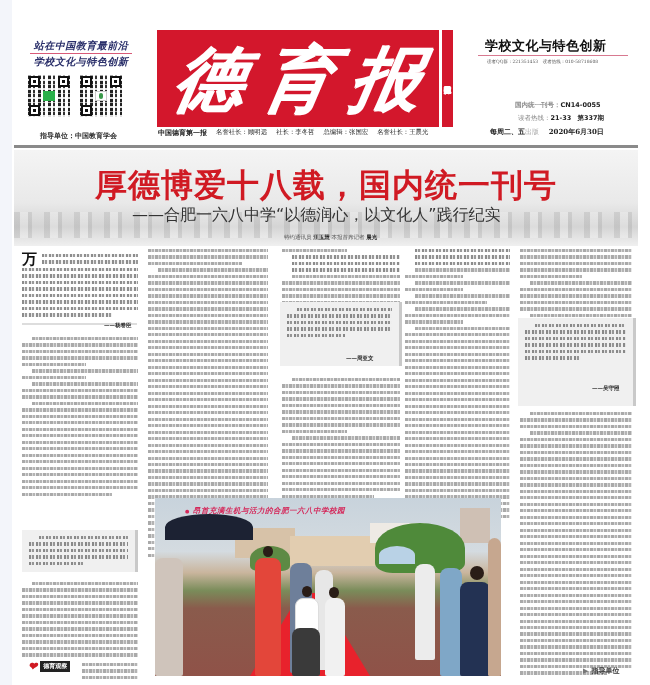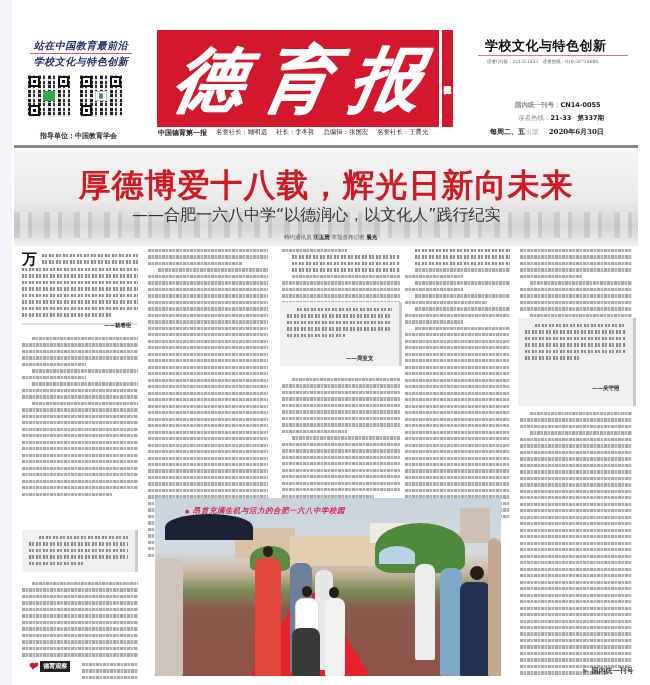--- a/index.html
+++ b/index.html
@@ -146,21 +146,21 @@
   &nbsp;&nbsp;<b>第337期</b>
 </div>
 <div class="pub-row-3">
   <span>每周二、五</span><span class="light">出版</span>
   &nbsp;&nbsp;&nbsp;<span>2020年6月30日</span>
 </div>
 
 <div class="masthead-rule"></div>
 
 <div class="headline-band">
-  <div class="headline">厚德博爱十八载，辉光日新向未来</div>
+  <div class="headline">厚德博爱十八载，国内统一刊号</div>
   <div class="subheadline">——合肥一六八中学“以德润心，以文化人”践行纪实</div>
   <div class="byline">
     <span>特约通讯员</span>
     <b>汪玉慧</b>
     <span>本报首席记者</span>
     <b>晨光</b>
   </div>
 </div>
 
 <div class="dropcap">万</div>
@@ -446,21 +446,21 @@
   <div class="tl"></div>
     <div class="tl"></div>
     <div class="tl"></div>
     <div class="tl"></div>
     <div class="tl"></div>
   <div class="tl"></div>
     <div class="tl"></div>
     <div class="tl mid"></div>
 </div>
 <div class="continue">
-  <span class="arrow">▶</span><span>国内统一刊号</span>
+  <span class="arrow">▶</span><span>指导单位</span>
 </div>
 
 <div class="photo">
   <div class="bldg" style="left:80px; top:30px; width:60px; height:30px; background:#d7c2a8;"></div>
   <div class="bldg" style="left:135px; top:38px; width:90px; height:30px; background:#e2cdb0;"></div>
   <div class="bldg" style="left:215px; top:25px; width:55px; height:20px; background:#eeeae4;"></div>
   <div class="bldg" style="left:305px; top:10px; width:30px; height:35px; background:#cfc0b4;"></div>
   <div class="tree" style="left:220px; top:25px; width:90px; height:50px;"></div>
   <div class="tree" style="left:95px; top:48px; width:40px; height:25px; background:#5d8a44;"></div>
   <div class="carpet"></div>

